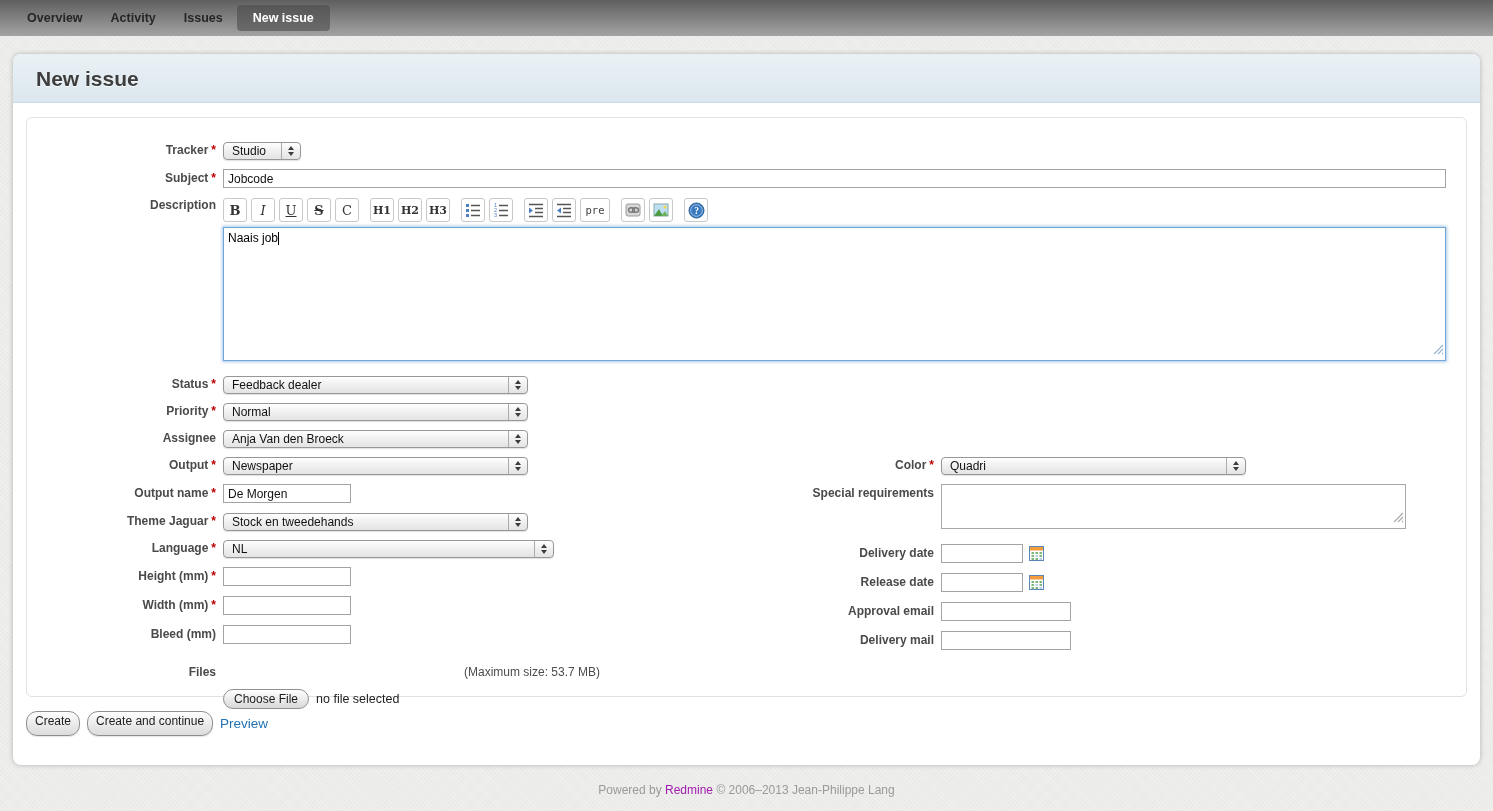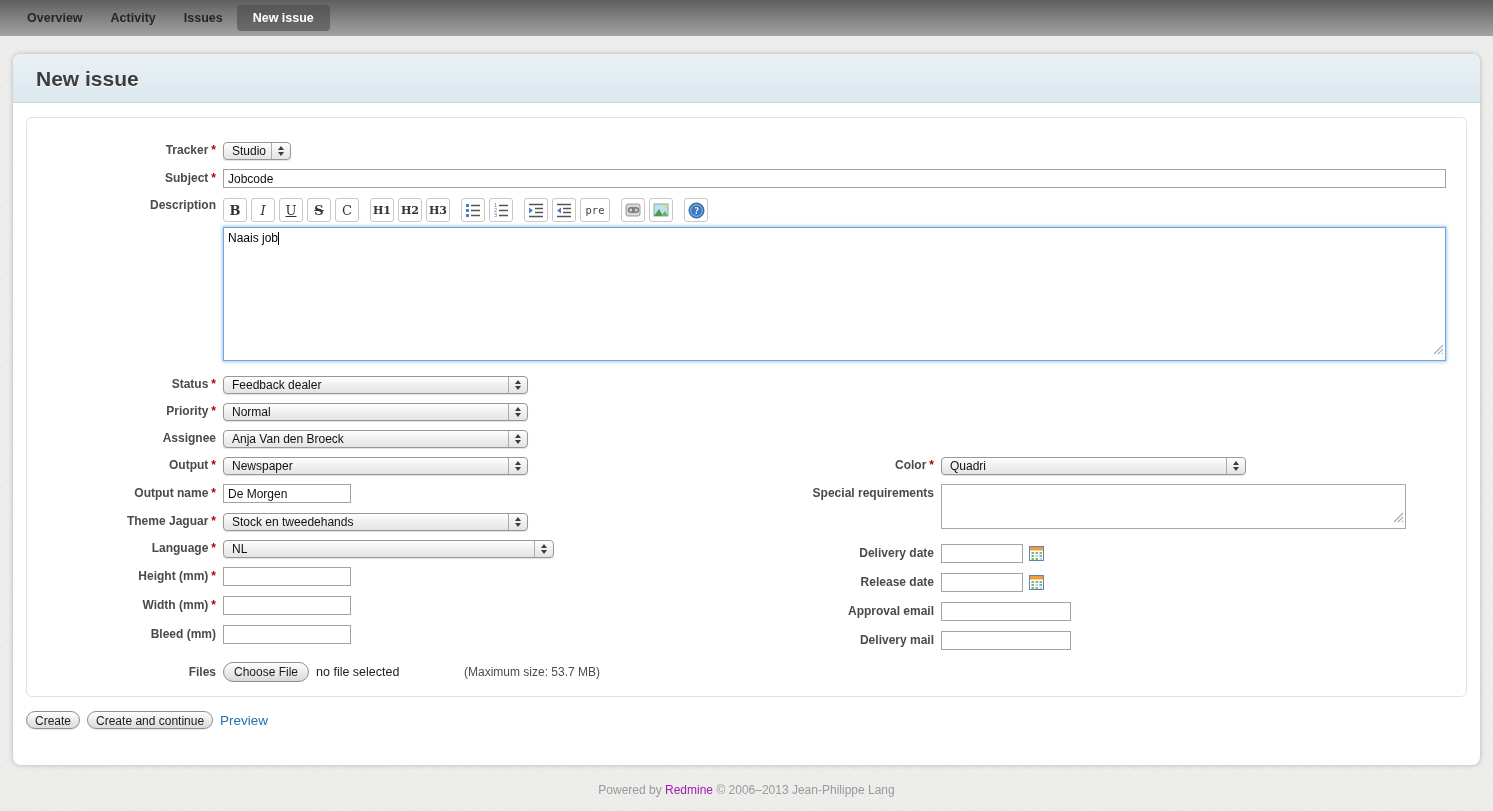--- a/index.html
+++ b/index.html
@@ -92,21 +92,21 @@
   .dtext {
     position:relative; background:#fff; font-size:12px; color:#000; padding:3px 4px;
     line-height:15px; overflow:hidden;
   }
   .dtext.focus { border:1px solid #73a6d8; box-shadow:0 0 3px 1px rgba(96,156,212,.55); }
   .dtext.plain { border:1px solid #a8a8a8; }
   .caret { display:inline-block; width:1px; height:13px; background:#000; vertical-align:text-bottom; }
   .grip { position:absolute; right:1px; bottom:1px; }
   
   .pillbtn {
-    display:inline-block; height:18px; border:1px solid #8f8f8f; border-radius:11px;
+    display:inline-block; height:25px; border:1px solid #8f8f8f; border-radius:11px;
     background:linear-gradient(180deg,#ffffff,#e8e8e8 60%,#dcdcdc);
     font-size:12px; color:#1c1c1c; line-height:19px; padding:0 8px; cursor:pointer;
     box-shadow:0 1px 1px rgba(0,0,0,.1);
   }
   .actions { position:absolute; left:13px; top:657px; display:flex; align-items:center; }
   .actions .pillbtn { margin-right:7px; }
   .link { color:#2271b3; font-size:13.5px; text-decoration:none; cursor:pointer; }
   .filebtn {
     display:inline-block; height:20px; border:1px solid #8f8f8f; border-radius:10px;
     background:linear-gradient(180deg,#ffffff,#e8e8e8 60%,#d8d8d8);
@@ -135,21 +135,21 @@
 
 <div class="mainbox">
   <div class="pagehead">
     <h1>New issue</h1>
   </div>
 
   <div class="fieldset">
 
     <div class="row" style="top:23px">
       <label class="lbl"><span>Tracker</span><span class="req">*</span></label>
-      <div class="msel" style="width:68px">
+      <div class="msel" style="width:78px">
         <span class="stext">Studio</span>
         <span class="sarr">
             <i class="tri-up"></i>
             <i class="tri-dn"></i>
           </span>
       </div>
     </div>
 
     <div class="row" style="top:51px">
       <label class="lbl"><span>Subject</span><span class="req">*</span></label>
@@ -338,21 +338,21 @@
       <input class="tinput" style="width: 128px;" value="">
     </div>
 
     <div class="row" style="top:507px">
       <label class="lbl"><span>Bleed (mm)</span></label>
       <input class="tinput" style="width: 128px;" value="">
     </div>
 
     <div class="row" style="top:544px">
       <label class="lbl" style="line-height:20px"><span>Files</span></label>
-      <div style="display:flex; align-items:center;">
+      <div style="display:flex; align-items:center;margin-top:27px;">
         <span class="filebtn">Choose File</span>
         <span class="filetext">no file selected</span>
       </div>
       <span class="maxnote">(Maximum size: 53.7 MB)</span>
     </div>
 
     <div class="row rcol" style="top:338px">
       <label class="lbl"><span>Color</span><span class="req">*</span></label>
       <div class="msel" style="width:305px">
         <span class="stext">Quadri</span>

